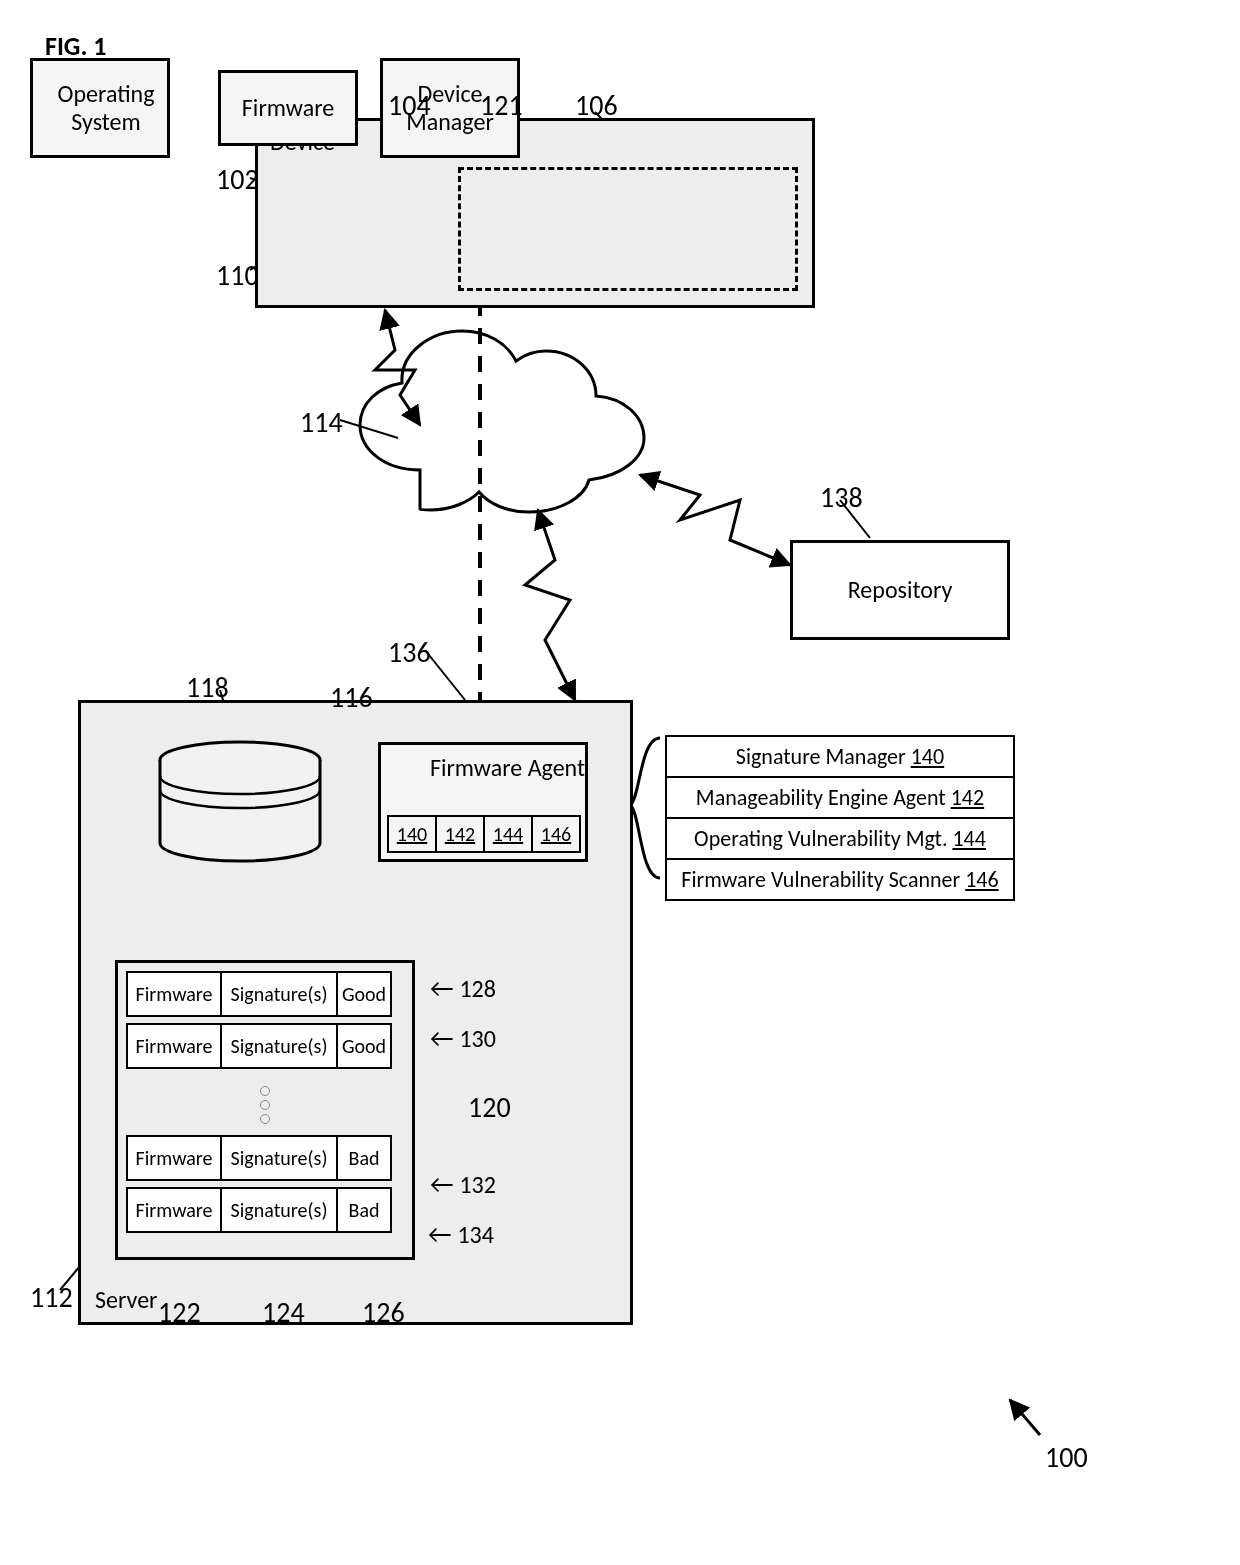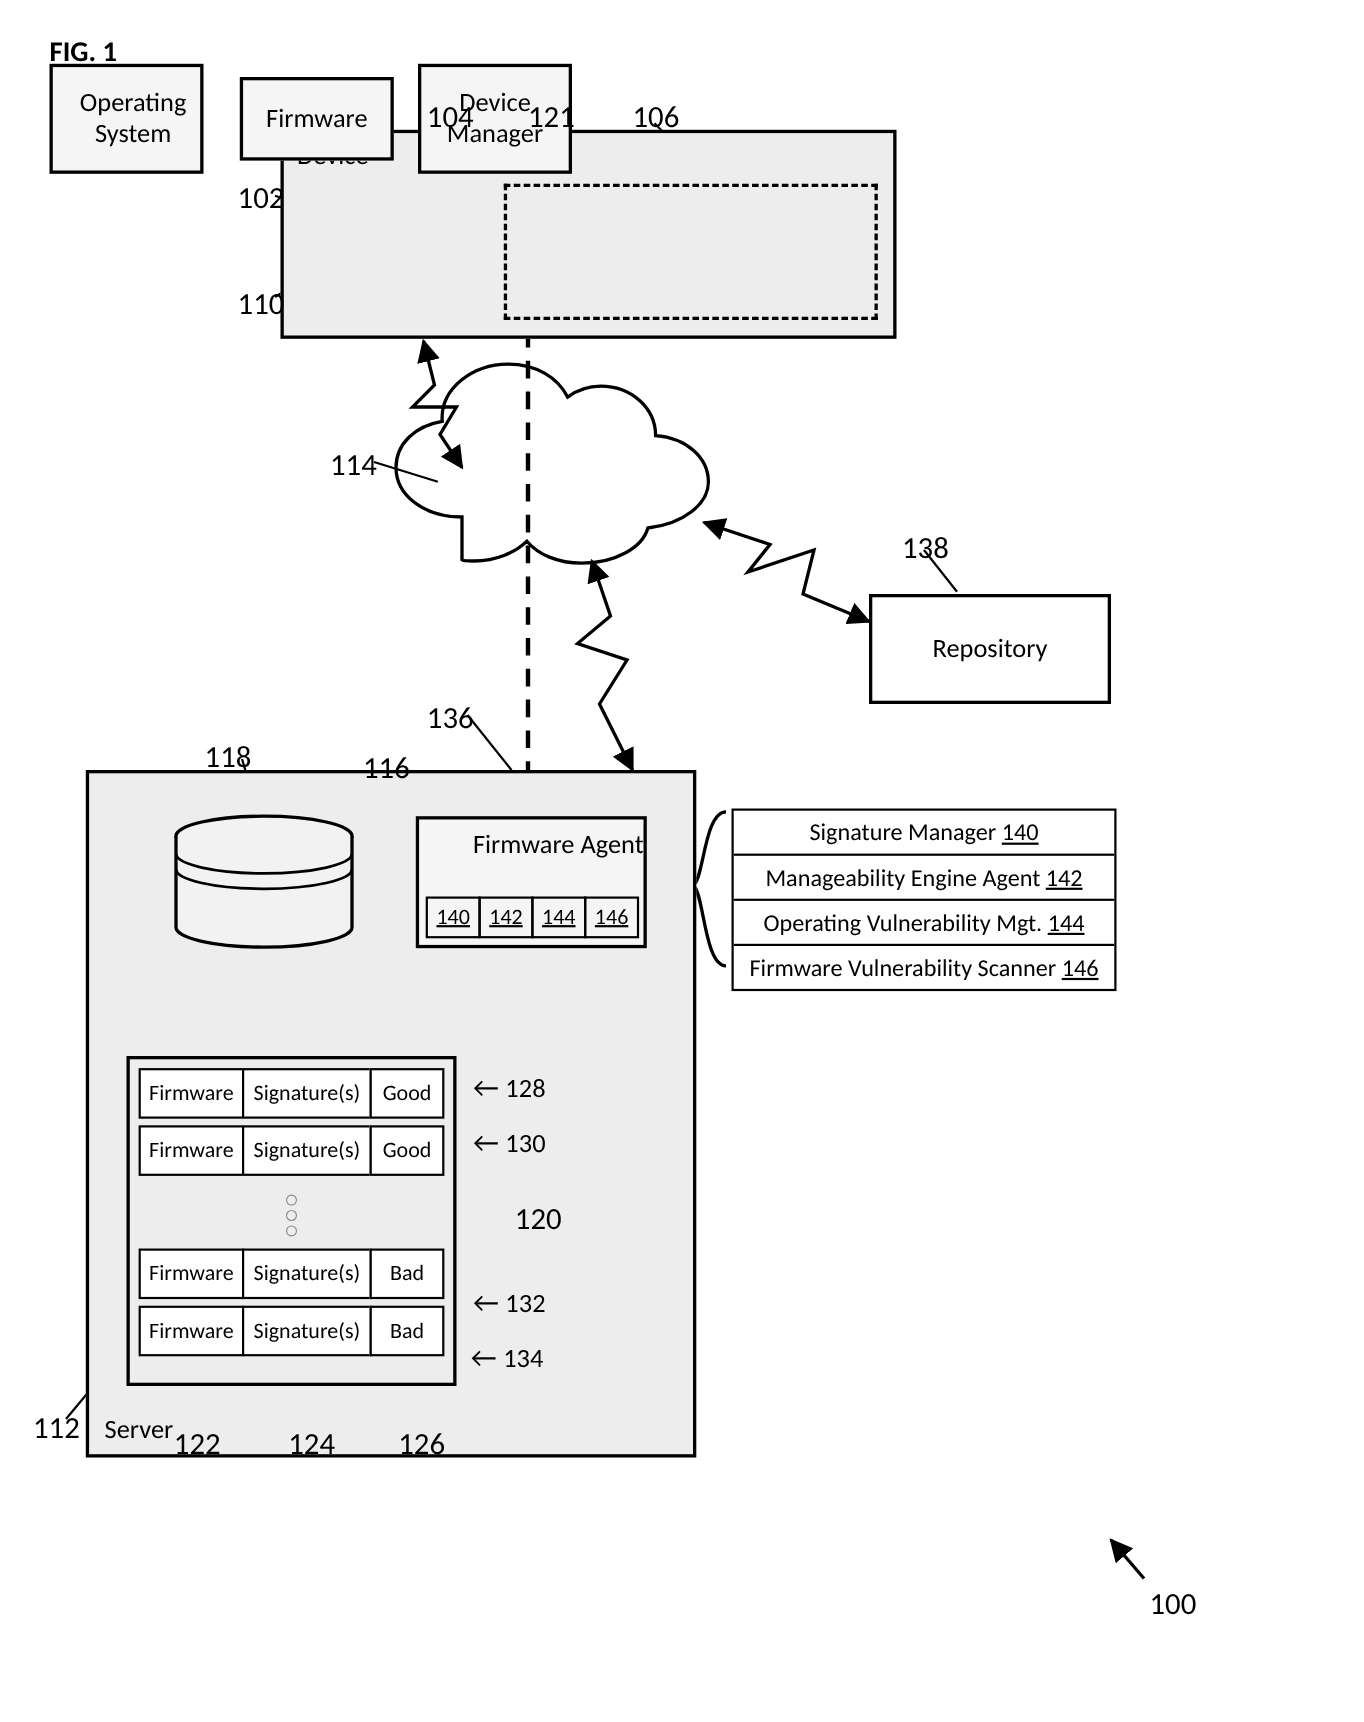--- a/index.html
+++ b/index.html
@@ -48,21 +48,21 @@
 
   
   .device-outer { left: 255px; top: 118px; width: 560px; height: 190px; }
   .device-title { left: 12px; top: 6px; }
   .dashed-group {
     position: absolute;
     left: 200px; top: 46px; width: 340px; height: 124px;
     border: 3px dashed #000;
     box-sizing: border-box;
   }
-  .device-os   { left: 45px;  top: 58px; width: 140px; height: 100px; padding-left: 12px; }
+  .device-os   { left: 30px;  top: 58px; width: 140px; height: 100px; padding-left: 12px; }
   .device-fw   { left: 218px; top: 70px; width: 140px; height: 76px; }
   .device-dm   { left: 380px; top: 58px; width: 140px; height: 100px; }
 
   .center-text {
     display:flex; align-items:center; justify-content:center;
     text-align:center; font-size:24px; line-height:1.15;
   }
 
   
   .repo { left: 790px; top: 540px; width: 220px; height: 100px; }
@@ -98,21 +98,21 @@
   .rec-row {
     display:flex; height:46px; margin-bottom:6px;
   }
   .rec-cell {
     border:2px solid #000; background:#fff;
     display:flex; align-items:center; justify-content:center;
     font-size:20px; box-sizing:border-box;
   }
   .c1 { width: 96px; }
   .c2 { width: 118px; margin-left:-2px;text-align:center;}
-  .c3 { width: 68px;  margin-left:-2px;}
+  .c3 { width: 56px;  margin-left:-2px;}
   .ellips {
     text-align:center; letter-spacing:2px; font-size:18px; color:#555;
     height:60px; display:flex; flex-direction:column; align-items:center; justify-content:center;
   }
   .dot {
     width:8px;height:8px;border:1px solid #888;border-radius:50%;margin:2px;
   }
 
   
   .legend {

